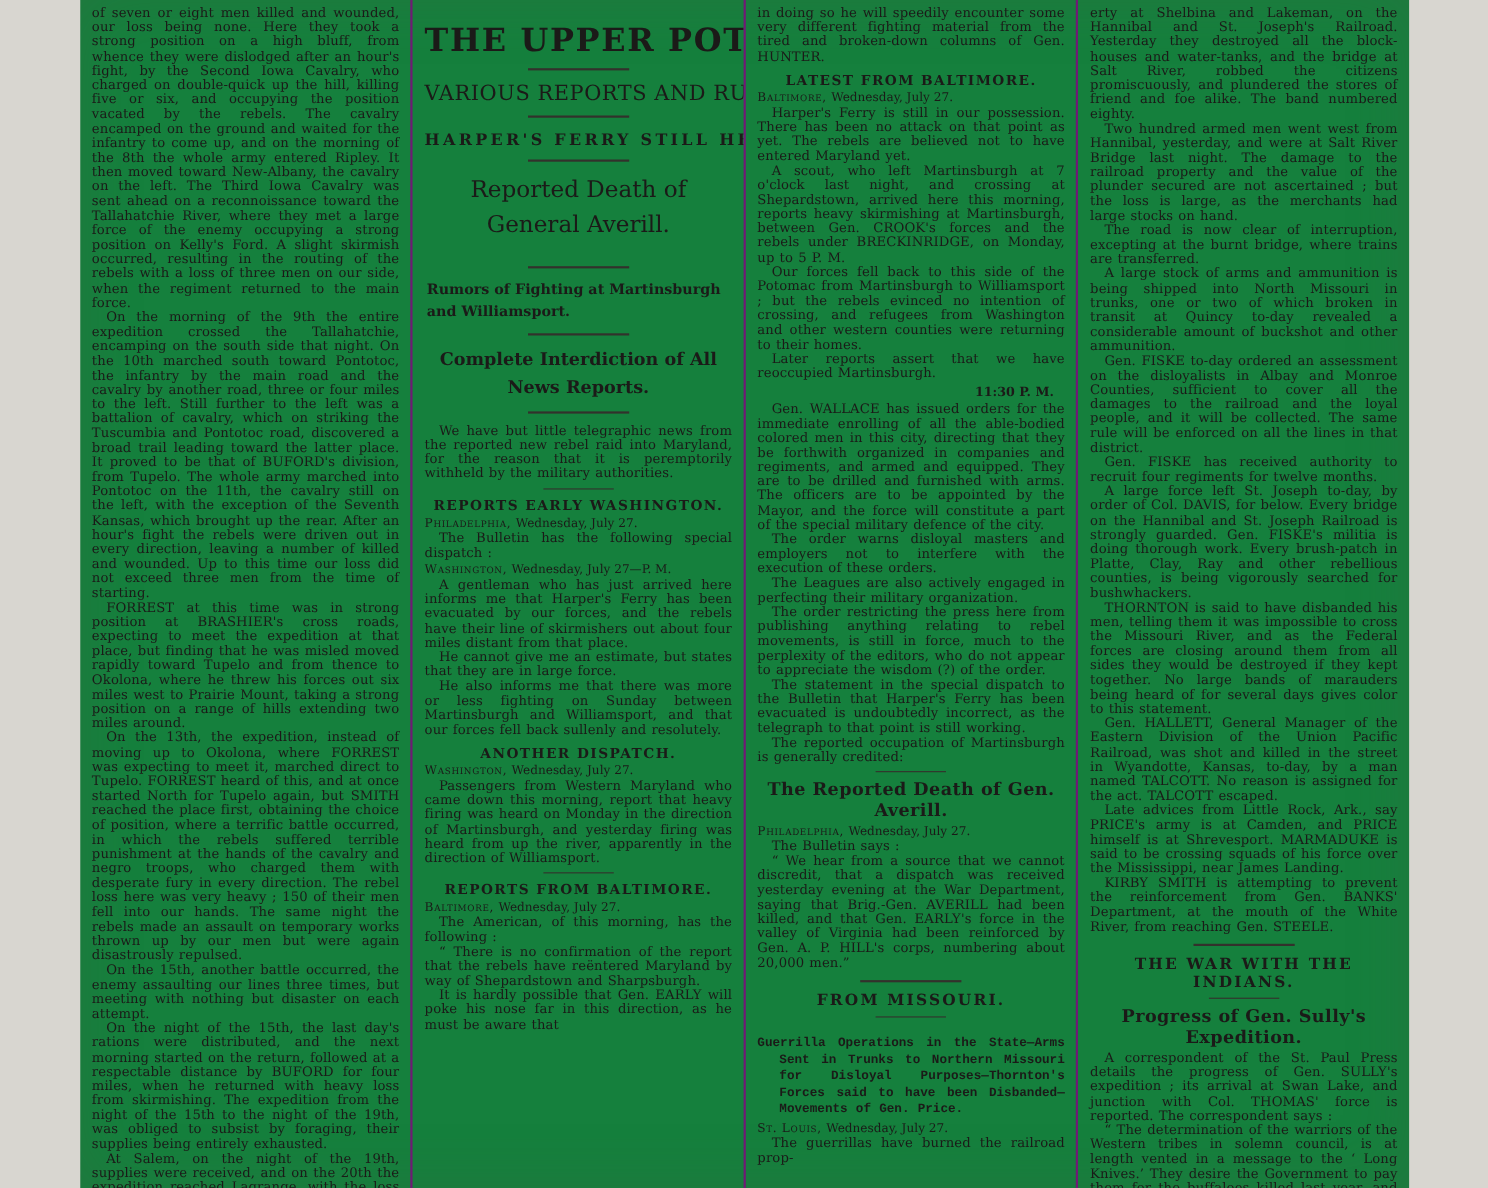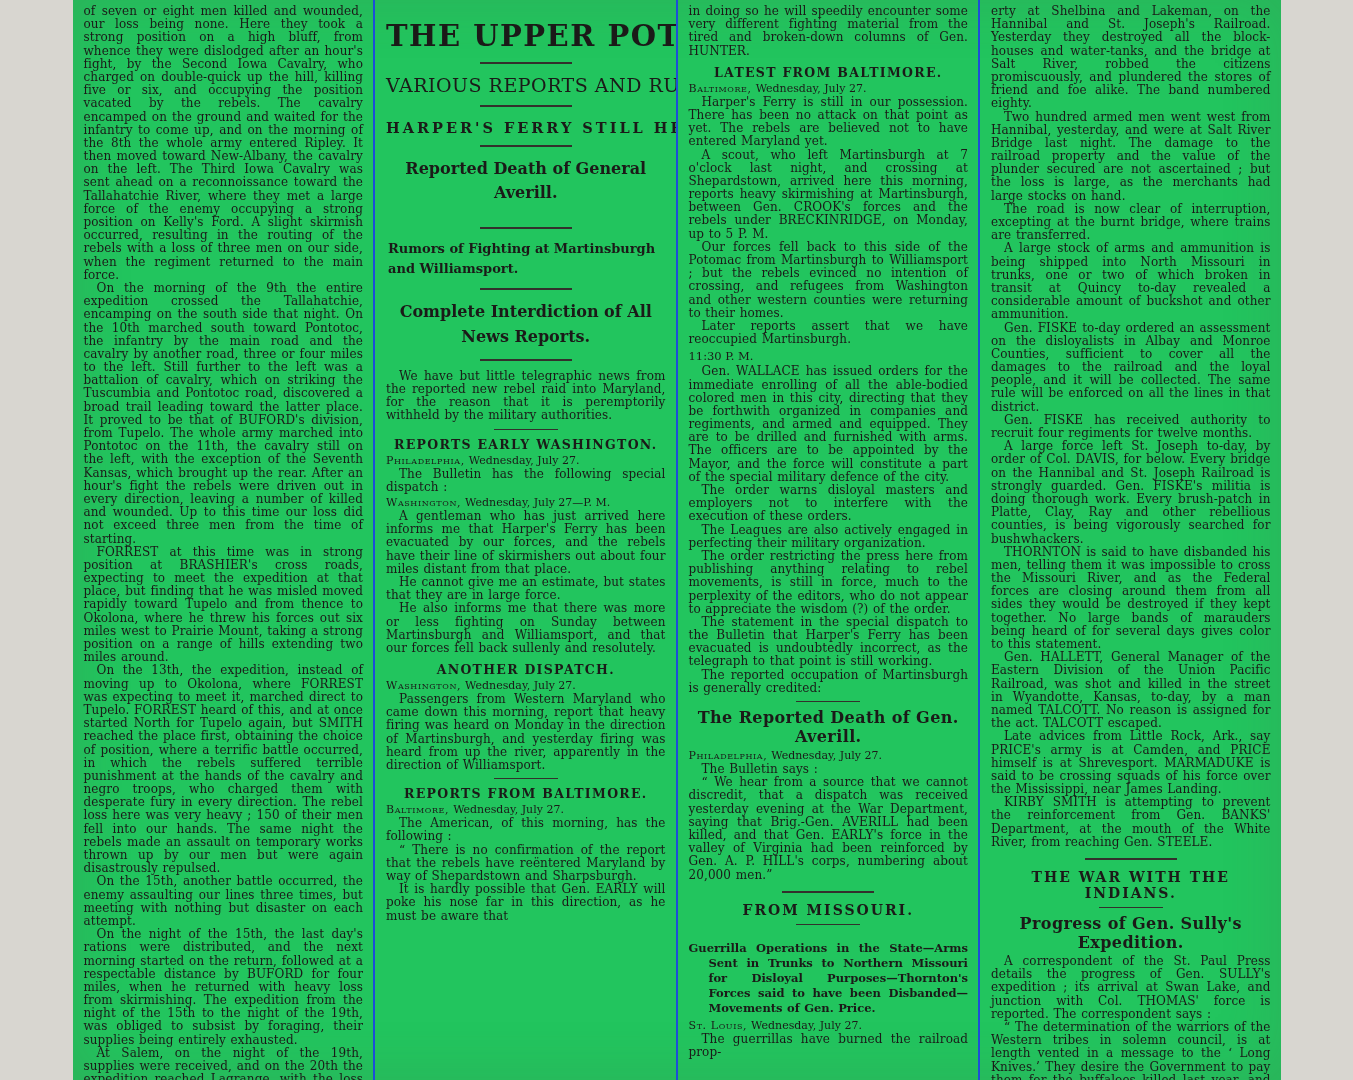--- a/index.html
+++ b/index.html
@@ -1,34 +1,34 @@
 <!DOCTYPE html>
 <html><head>
 <meta charset="utf-8">
 <style>
   html, body { margin: 0; padding: 0; background: #d8d6d0; }
   .sheet {
     position: relative;
     width: 1208px;
     height: 1080px;
     margin: 0 auto;
-    background: #22c55e;
+    background: #15803d;
     color: #1b1a18;
     font-family: "DejaVu Serif", "Liberation Serif", serif;
     display: flex;
     overflow: hidden;
     box-shadow: inset 0 0 60px rgba(90,85,70,0.18);
   }
   .col {
     flex: 1 1 0;
     box-sizing: border-box;
     padding: 5px 10px 6px 11px;
     overflow: hidden;
   }
-  .col + .col { border-left: 2px solid #1d4ed8; }
+  .col + .col { border-left: 2px solid #701a75; }
 
   .body-p {
     margin: 0;
     font-size: 12px;
     line-height: 1.1;
     text-align: justify;
     text-indent: 13px;
     letter-spacing: 0.1px;
     word-spacing: 0.7px;
   }
@@ -51,22 +51,22 @@
   }
   .h-md {
     font-size: 14.5px;
     font-weight: bold;
     text-align: center;
     letter-spacing: 3px;
     margin: 12px 0 8px;
     white-space: nowrap;
   }
   .h-mixed {
-    font-size: 16px;
-    font-weight: bold;
+    font-size: 21px;
+    font-weight: normal;
     text-align: center;
     line-height: 1.5;
     margin: 10px 8px 22px;
   }
   .h-mixed-sm {
     font-size: 13px;
     font-weight: bold;
     line-height: 1.55;
     margin: 10px 2px 6px;
   }
@@ -103,32 +103,35 @@
     text-align: left;
     padding-right: 24px;
     margin: 2px 0 1px;
     white-space: nowrap;
     overflow: hidden;
   }
   .dateline .place { font-variant: small-caps; letter-spacing: 0.6px; }
   .dateline .rest { margin-left: 4px; }
   .time-right {
     font-size: 11.5px;
+    text-align: right;
     padding-right: 10px;
     margin: 3px 0 2px;
+    font-weight: bold;
   }
   .hang {
     margin: 16px 0 2px;
     font-size: 11.5px;
     font-weight: bold;
     line-height: 1.32;
     text-align: justify;
     padding-left: 20px;
     text-indent: -20px;
     word-spacing: 0.5px;
+    font-family: Liberation Mono, monospace;
   }
   .rule {
     width: 92px;
     border-top: 2px solid #33312c;
     margin: 9px auto;
     height: 0;
   }
   .rule-sm { width: 64px; border-top-width: 1px; margin: 6px auto; }
 </style>
 </head>

